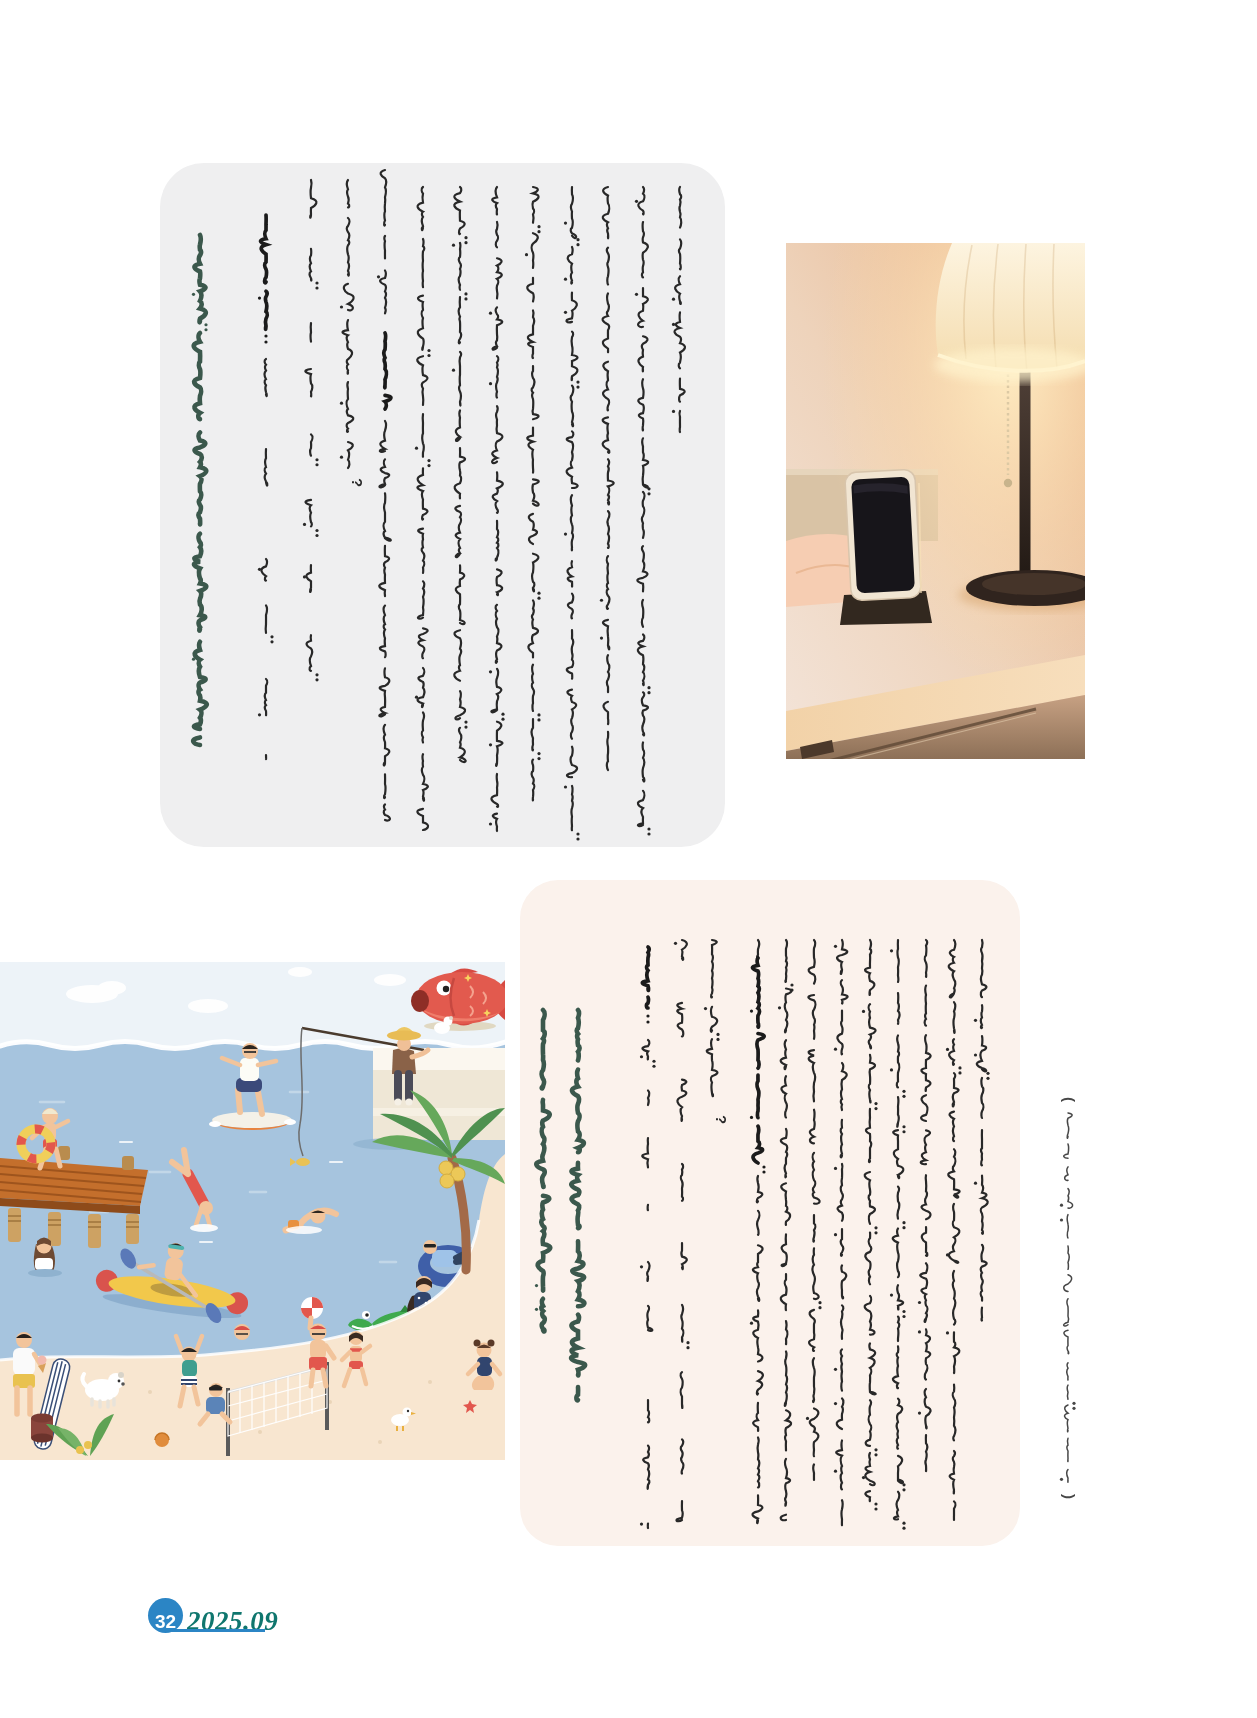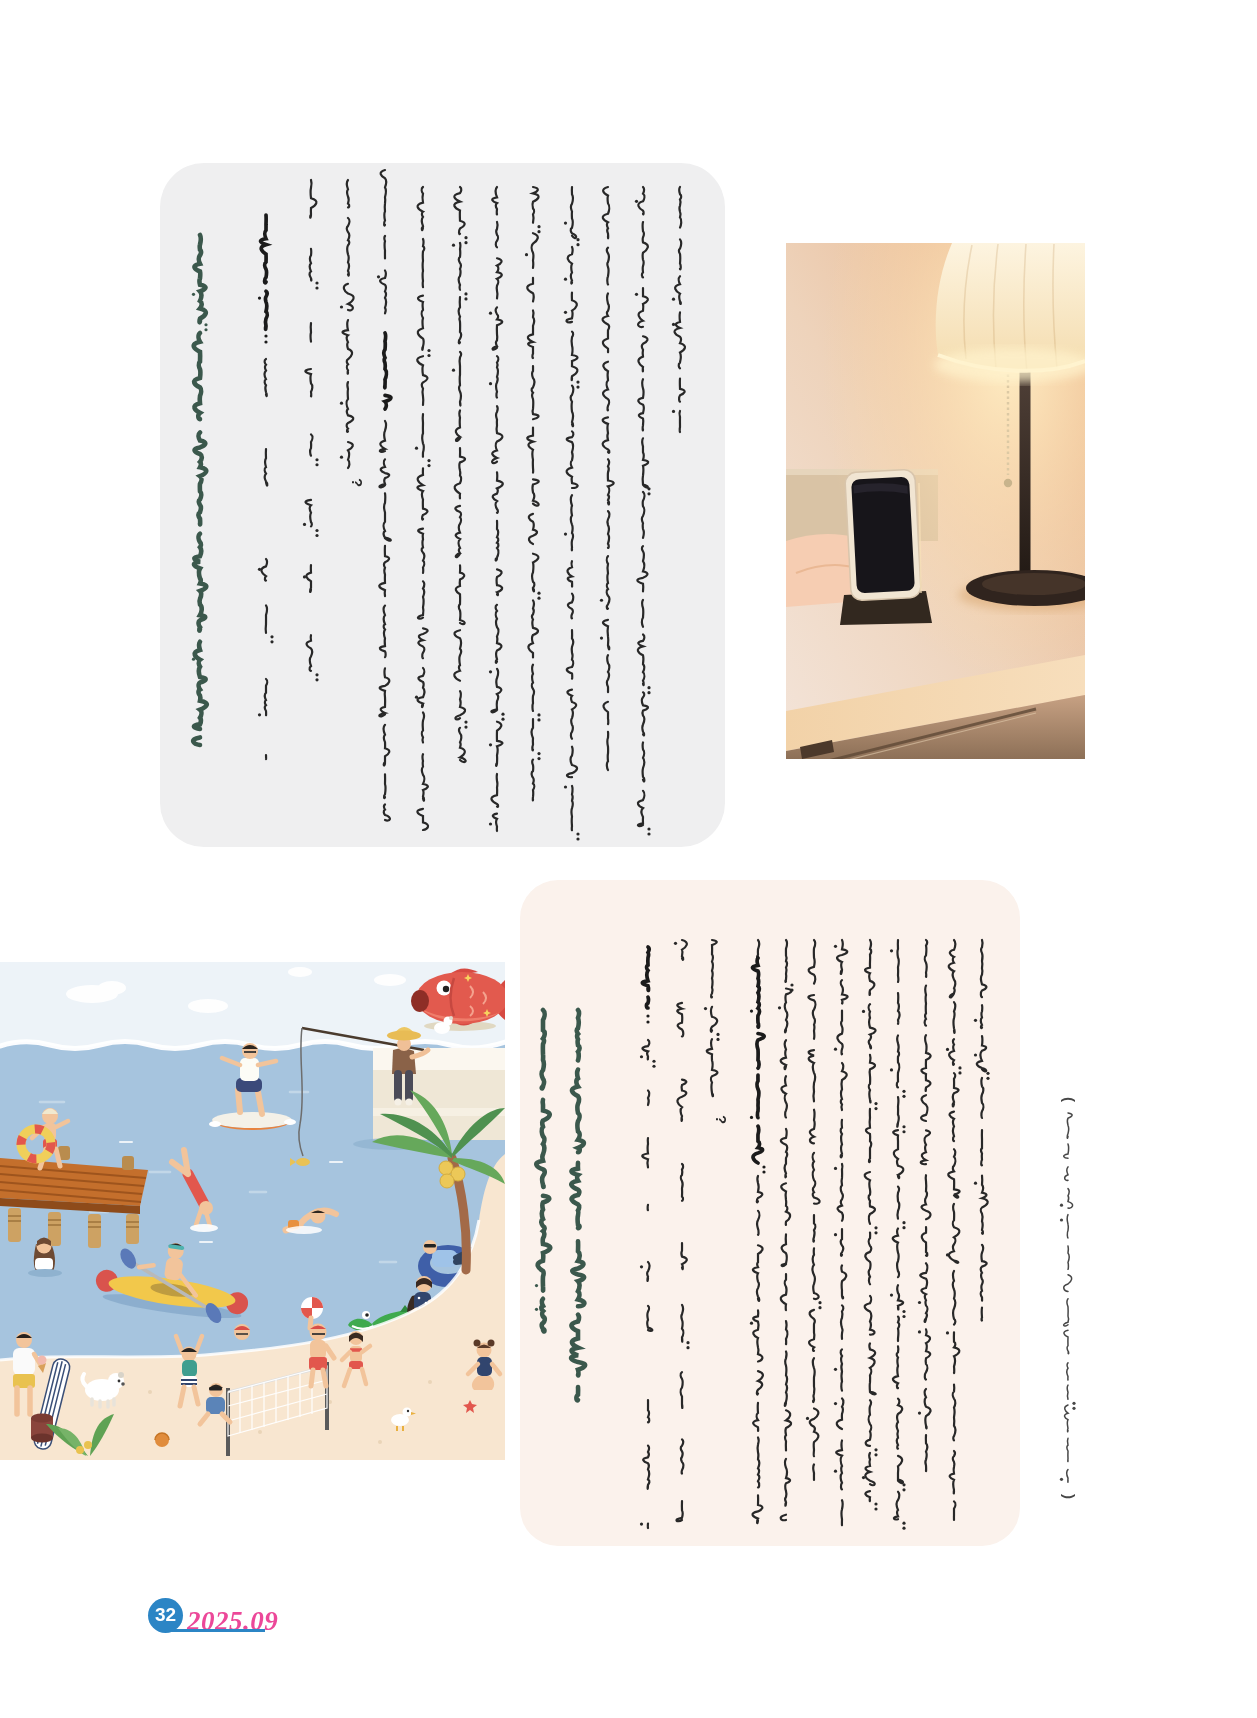--- a/index.html
+++ b/index.html
@@ -877,20 +877,20 @@
       <circle cx="26" cy="316.3134556130972" r="1.6" fill="#474747"></circle>
       <circle cx="26" cy="321.3134556130972" r="1.6" fill="#474747"></circle>
       <path d="M20,318.0 C14.3,320.1 17.2,324.2 20,326.2 C14.0,327.8 17.0,331.1 20,332.7 C18.9,334.9 19.5,339.1 20,341.3 C19.2,343.1 19.6,346.7 20,343.4" fill="none" stroke="#474747" stroke-width="1.5" stroke-linecap="round"></path>
       <path d="M20,351.2 C19.2,352.9 19.6,356.4 20,358.2 C18.3,359.6 19.2,362.6 20,364.0 C19.9,366.0 19.9,369.9 20,371.8 C19.7,373.4 19.9,376.5 20,372.9" fill="none" stroke="#474747" stroke-width="1.5" stroke-linecap="round"></path>
       <path d="M20,382.5 C18.1,384.7 19.0,389.0 20,391.1 C19.8,393.5 19.9,398.2 20,393.0" fill="none" stroke="#474747" stroke-width="1.5" stroke-linecap="round"></path>
       <circle cx="13.5" cy="392.3561889942897" r="1.6" fill="#474747"></circle>
       <text x="16" y="407" fill="#474747" font-size="15" font-weight="bold" font-family="&quot;Liberation Sans&quot;,sans-serif" transform="rotate(90 16 407)">)</text>
     </svg>
 
   <div id="footer" style="left: 148px; top: 1593px;">
-    <div id="page-badge" style="width: 35px; height: 35px; background: rgb(43, 133, 197);">
+    <div id="page-badge" style="width: 35px; height: 35px; background: rgb(43, 133, 197); align-items: flex-end;">
       <span>32</span>
     </div>
-    <span id="issue-date" style="color: #ec4899; margin-top: 13px;">2025.09</span>
+    <span id="issue-date" style="color: #0f766e; margin-top: 13px;">2025.09</span>
   </div>
   <div id="issue-underline" style="left: 167px; top: 1629px; width: 98px; background: rgb(43, 133, 197);"></div>
 
 </div>
 
 </body></html>

